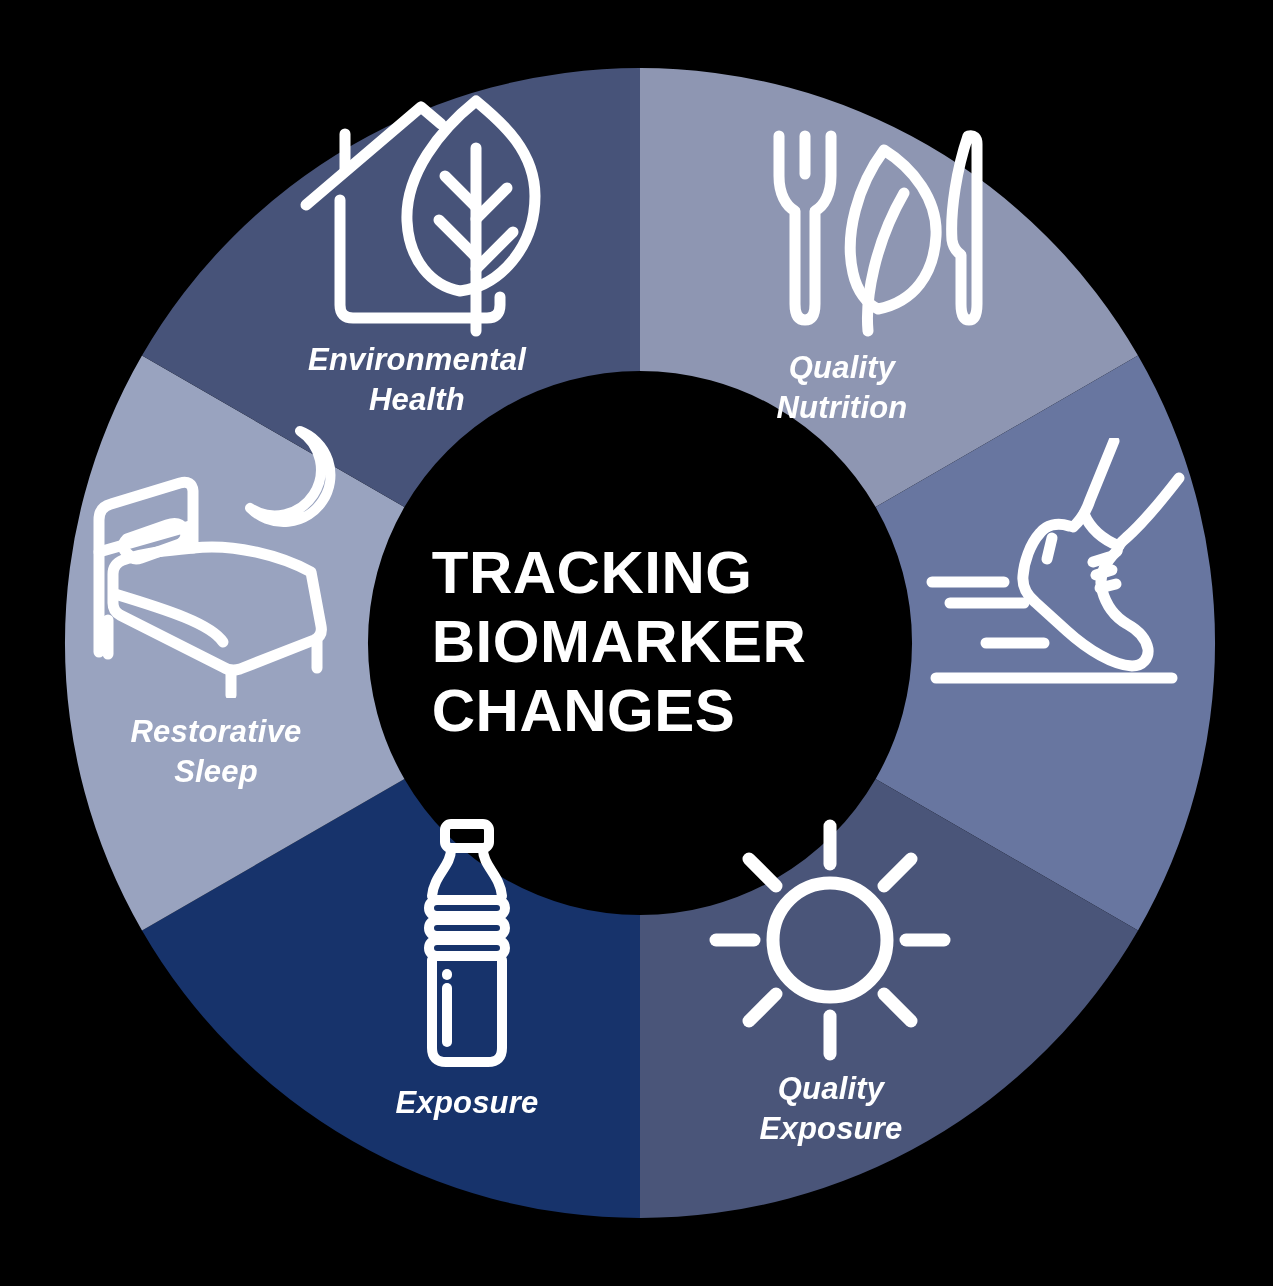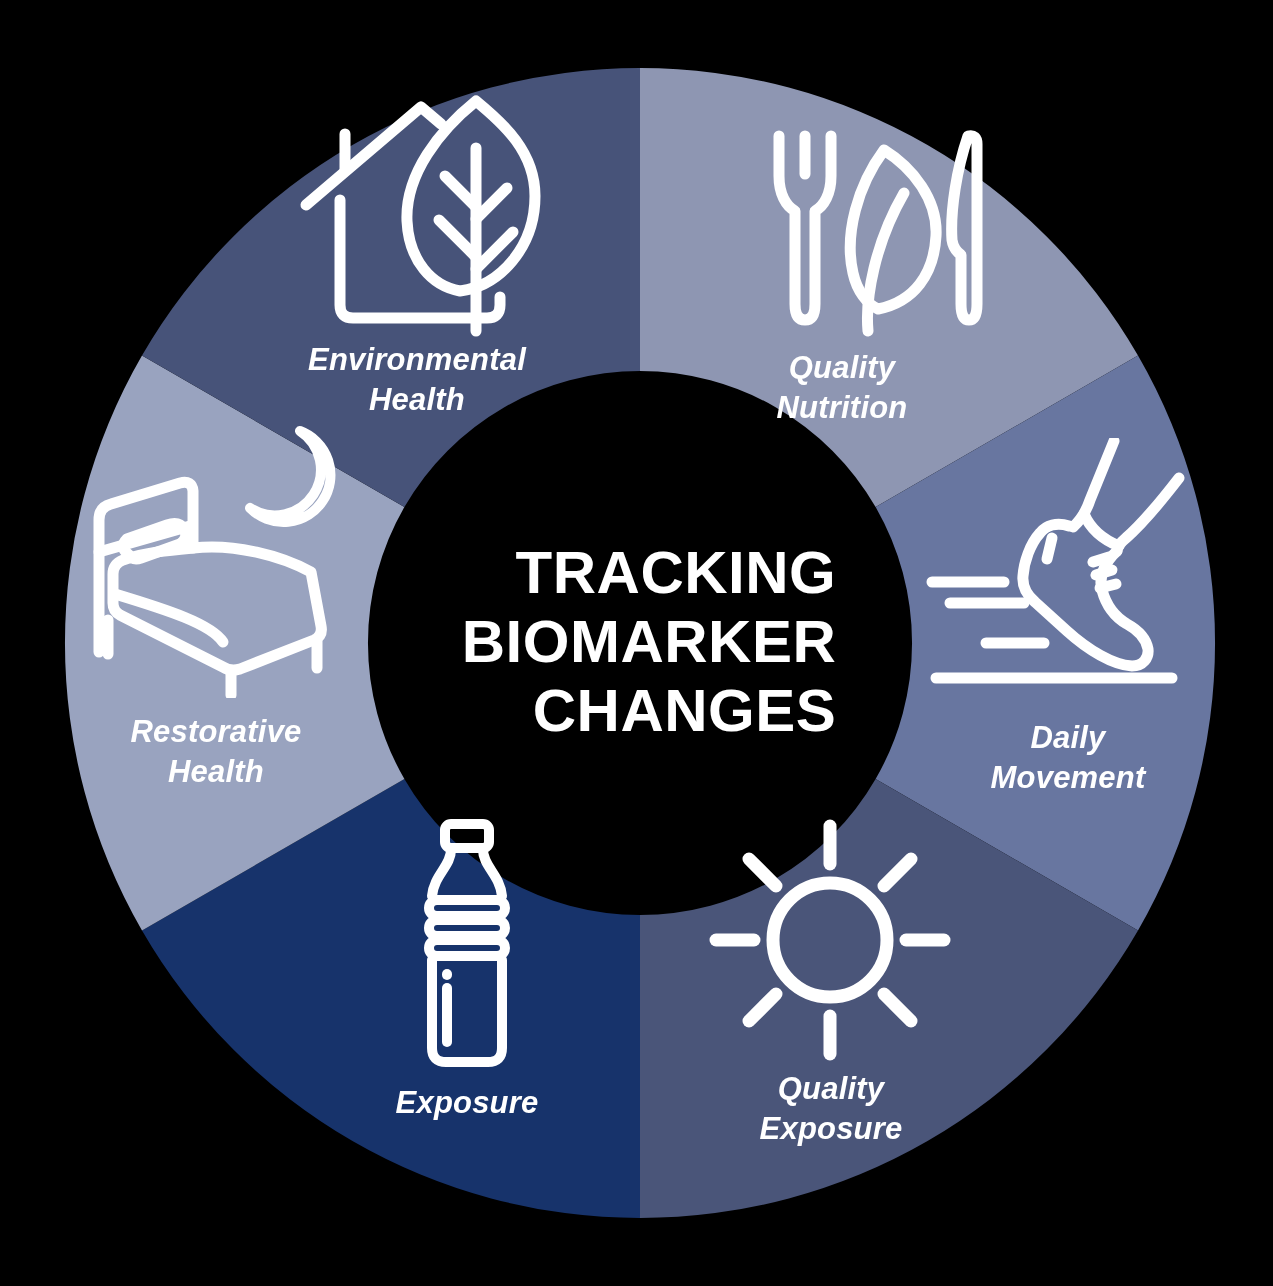--- a/index.html
+++ b/index.html
@@ -8,23 +8,23 @@
   .donut{position:absolute;left:0;top:0;}
   .icon{position:absolute;}
   .icon *{fill:none;stroke:var(--icon-stroke,#fff);stroke-width:11;
           stroke-linecap:round;stroke-linejoin:round;}
   .icon-sun *{stroke-width:13;}
   .icon-bottle *{stroke-width:10;}
   .icon-bed .moon{stroke-width:10;}
   .seg-label{position:absolute;transform:translate(-50%,-50%);
              color:var(--text-color,#fff);font-weight:700;font-size:31px;line-height:40px;
              white-space:pre-line;text-align:center;letter-spacing:0.2px;font-style:italic;}
-  .center-title{position:absolute;left:649px;top:641px;transform:translate(-50%,-50%);
+  .center-title{position:absolute;left:619px;top:641px;transform:translate(-50%,-50%);
              color:var(--text-color,#fff);font-weight:700;font-size:60px;line-height:69px;
-             white-space:pre-line;text-align:right;letter-spacing:0.5px;}
+             white-space:pre-line;text-align:left;letter-spacing:0.5px;}
 </style>
 </head>
 <body style="background: rgb(0, 0, 0);">
 
 <div class="stage">
 
   <svg class="donut" width="1273" height="1286" viewBox="0 0 1273 1286">
     <path d="M640.0,68.0 A575,575 0 0 1 1138.0,355.5 L875.6,507.0 A272,272 0 0 0 640.0,371.0 Z" fill="#8E96B2"></path>
     <path d="M1138.0,355.5 A575,575 0 0 1 1138.0,930.5 L875.6,779.0 A272,272 0 0 0 875.6,507.0 Z" fill="#6876A0"></path>
     <path d="M1138.0,930.5 A575,575 0 0 1 640.0,1218.0 L640.0,915.0 A272,272 0 0 0 875.6,779.0 Z" fill="#4A5579"></path>
@@ -99,26 +99,24 @@
     <path d="M60,156 Q51,149 59,141 L99,127 Q111,123 116,131 Q121,140 112,146 L73,160 Q65,163 60,156 Z"></path>
     <path d="M125,150 C166,145 214,158 243,174 L253,228 Q255,238 246,242 L172,271 Q163,274 155,269 L52,217 Q45,213 45,205 V176 Q45,166 55,162 C79,154 103,152 125,150 Z"></path>
     <path d="M47,196 C100,212 143,226 155,244"></path>
     <path d="M40,222 V256"></path>
     <path d="M163,274 V297"></path>
     <path d="M249,243 V270"></path>
   </svg>
 
   <div class="seg-label" style="left:842px;top:388px">Quality
 Nutrition</div>
-  <div class="seg-label" style="left:1068px;top:758px">Daily
-Movement</div>
   <div class="seg-label" style="left:831px;top:1109px">Quality
 Exposure</div>
   <div class="seg-label" style="left:467px;top:1103px">Exposure</div>
   <div class="seg-label" style="left:216px;top:752px">Restorative
-Health</div>
+Sleep</div>
   <div class="seg-label" style="left:417px;top:380px">Environmental
 Health</div>
 
   <div class="center-title">TRACKING
 BIOMARKER
 CHANGES</div>
 </div>
 
 </body></html>

